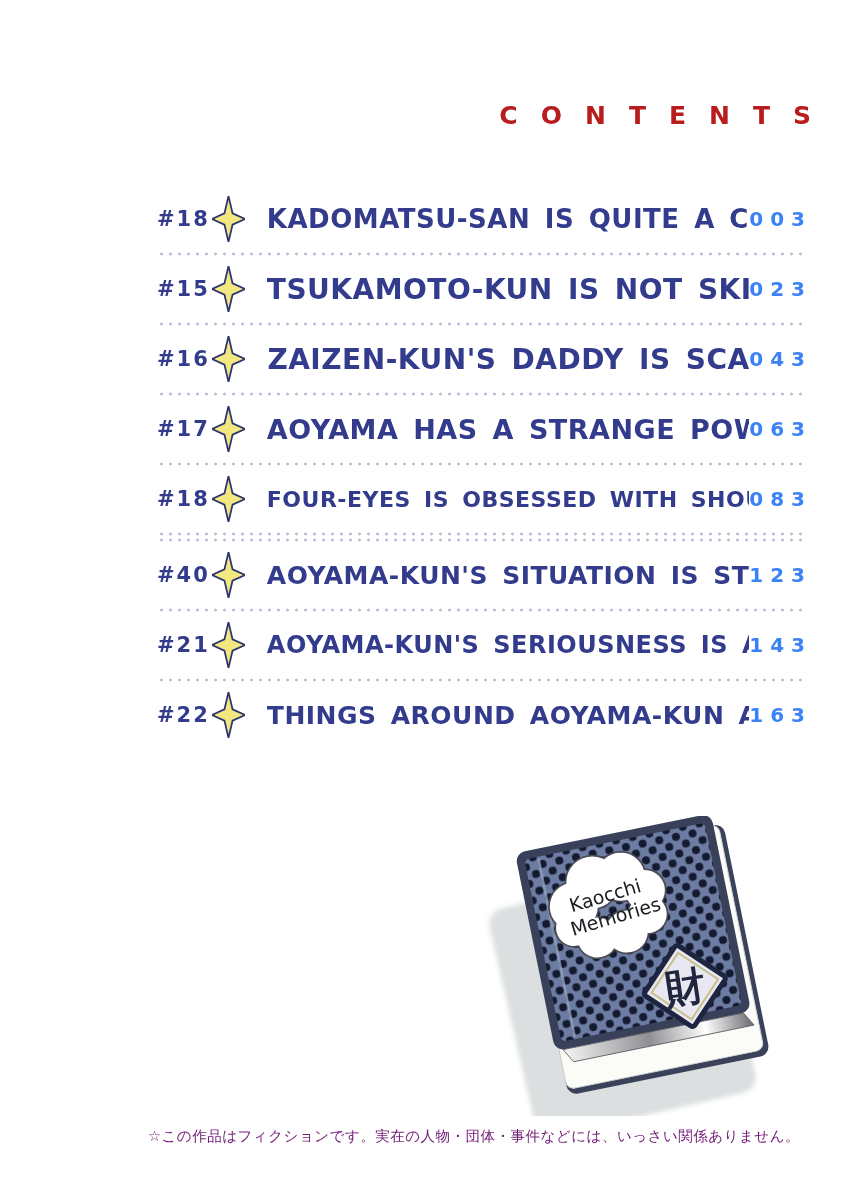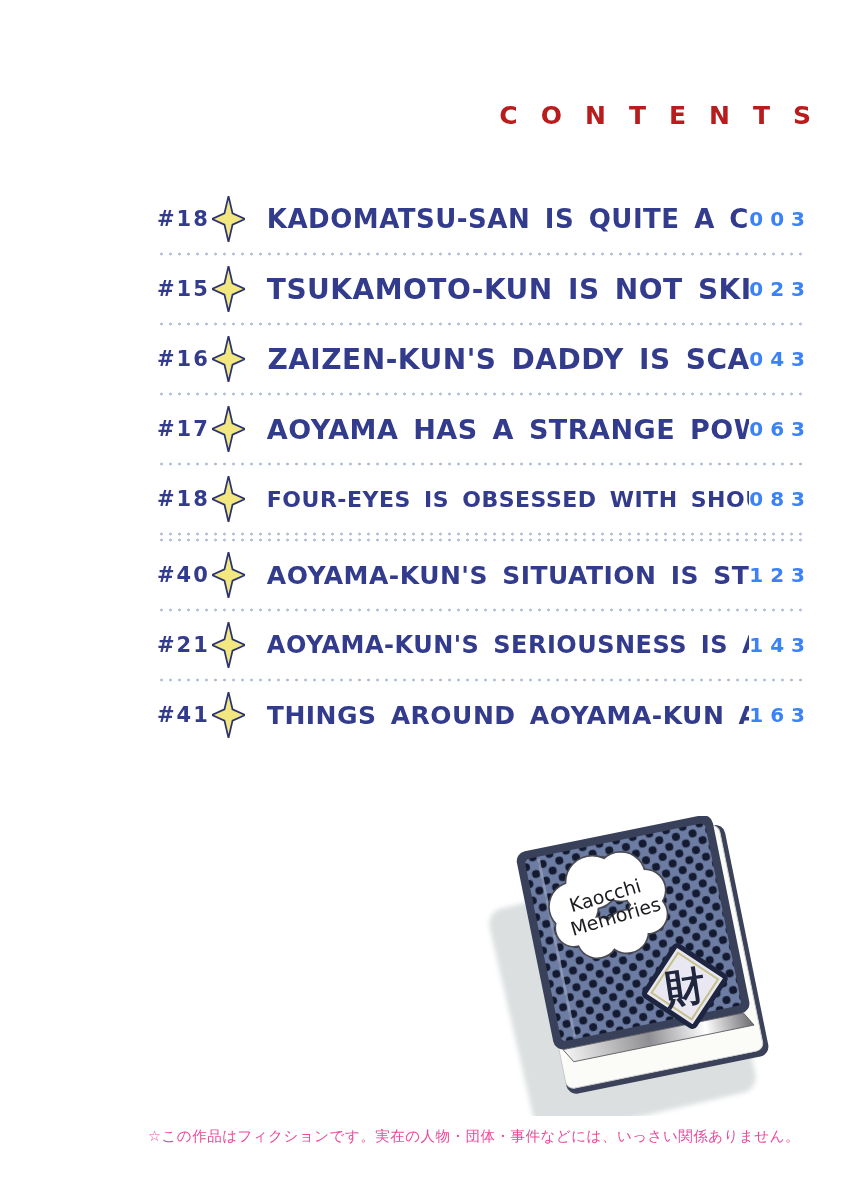--- a/index.html
+++ b/index.html
@@ -56,21 +56,21 @@
     background-image:radial-gradient(circle, #b7c4d7 1.4px, rgba(0,0,0,0) 1.6px);
     background-size:9px 6px;
     background-repeat:repeat-x;
     background-position:0 center;
   }
   
   .book-wrap { position:absolute; left:482px; top:816px; width:336px; height:300px; }
   
   .disclaimer {
     position:absolute; top:1127px; right:44px;
-    font-size:14.5px; color:#ec4899; letter-spacing:0.5px;
+    font-size:14.5px; color:#701a75; letter-spacing:0.5px;
     white-space:nowrap;
   }
 </style>
 </head>
 <body>
 
 <div class="contents-title">CONTENTS</div>
 
 <div class="toc">
 
@@ -140,21 +140,21 @@
     <span class="chap-num">#21</span>
     <svg class="star" viewBox="0 0 26 36">
         <polygon points="13,0 16.2,13.6 26,18 16.2,22.4 13,36 9.8,22.4 0,18 9.8,13.6" fill="#f2e87f" stroke="#2b3470" stroke-width="1.4"></polygon>
       </svg>
     <span class="chap-title fs24">AOYAMA-KUN'S SERIOUSNESS IS AMAZING</span>
     <span class="chap-page">143</span>
   </div>
   <div class="dots-line"></div>
 
   <div class="toc-row">
-    <span class="chap-num">#41</span>
+    <span class="chap-num">#22</span>
     <svg class="star" viewBox="0 0 26 36">
         <polygon points="13,0 16.2,13.6 26,18 16.2,22.4 13,36 9.8,22.4 0,18 9.8,13.6" fill="#f2e87f" stroke="#2b3470" stroke-width="1.4"></polygon>
       </svg>
     <span class="chap-title fs25">THINGS AROUND AOYAMA-KUN ARE WILD</span>
     <span class="chap-page">163</span>
   </div>
 
 </div>
 
 <div class="book-wrap">

